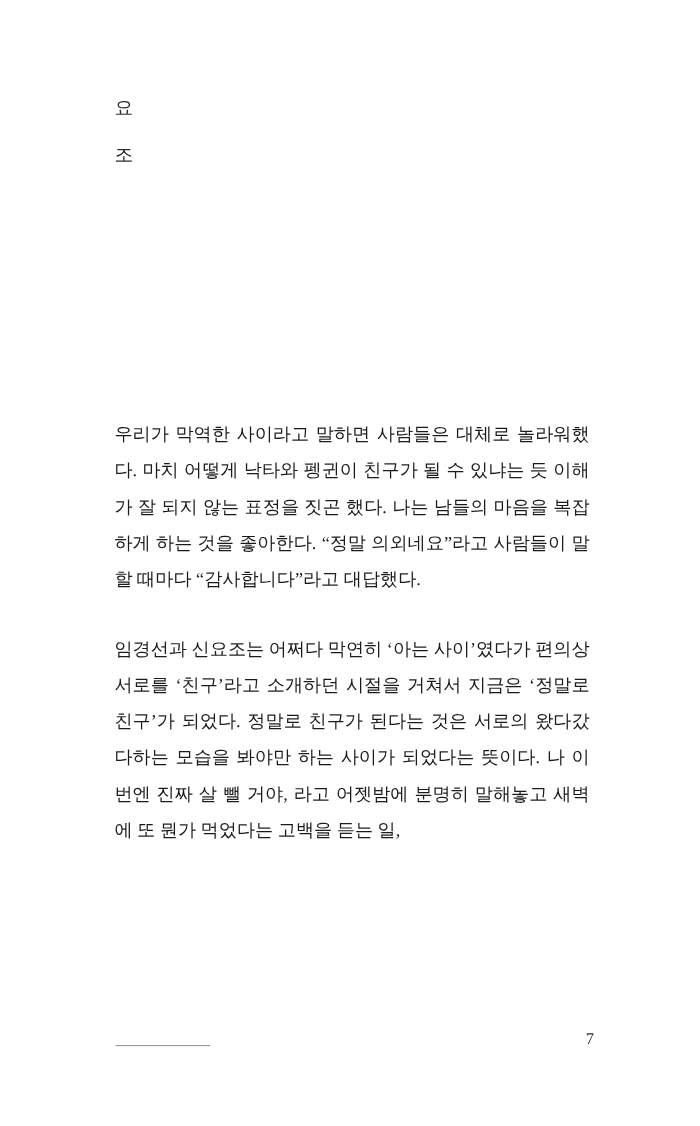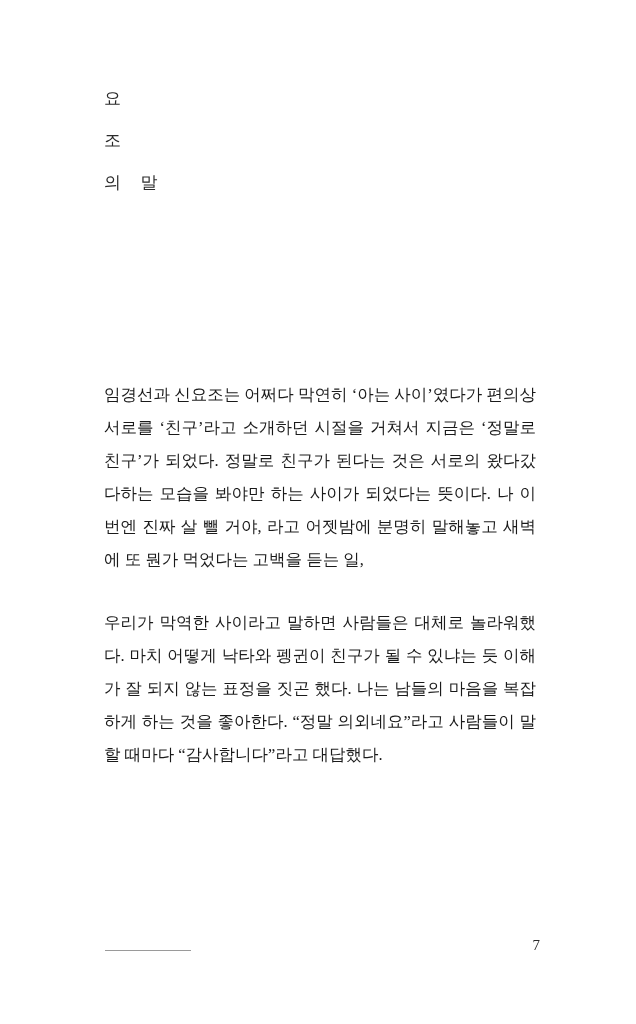--- a/index.html
+++ b/index.html
@@ -82,25 +82,24 @@
   }
 </style>
 </head>
 <body>
 
 <div class="page">
 
   <div class="heading">
     <div class="heading-line">요</div>
     <div class="heading-line">조</div>
-    <div class="heading-line">의    말</div>
   </div>
 
   <div class="body-copy">
+    <p class="para">우리가 막역한 사이라고 말하면 사람들은 대체로 놀라워했다. 마치 어떻게 낙타와 펭귄이 친구가 될 수 있냐는 듯 이해가 잘 되지 않는 표정을 짓곤 했다. 나는 남들의 마음을 복잡하게 하는 것을 좋아한다. “정말 의외네요”라고 사람들이 말할 때마다 “감사합니다”라고 대답했다.</p>
     <p class="para">임경선과 신요조는 어쩌다 막연히 ‘아는 사이’였다가 편의상 서로를 ‘친구’라고 소개하던 시절을 거쳐서 지금은 ‘정말로 친구’가 되었다. 정말로 친구가 된다는 것은 서로의 왔다갔다하는 모습을 봐야만 하는 사이가 되었다는 뜻이다. 나 이번엔 진짜 살 뺄 거야, 라고 어젯밤에 분명히 말해놓고 새벽에 또 뭔가 먹었다는 고백을 듣는 일,</p>
-    <p class="para">우리가 막역한 사이라고 말하면 사람들은 대체로 놀라워했다. 마치 어떻게 낙타와 펭귄이 친구가 될 수 있냐는 듯 이해가 잘 되지 않는 표정을 짓곤 했다. 나는 남들의 마음을 복잡하게 하는 것을 좋아한다. “정말 의외네요”라고 사람들이 말할 때마다 “감사합니다”라고 대답했다.</p>
   </div>
 
   <div class="footer-rule"></div>
   <div class="page-number">7</div>
 
   <div class="paper-edge"></div>
 </div>
 
 </body></html>

